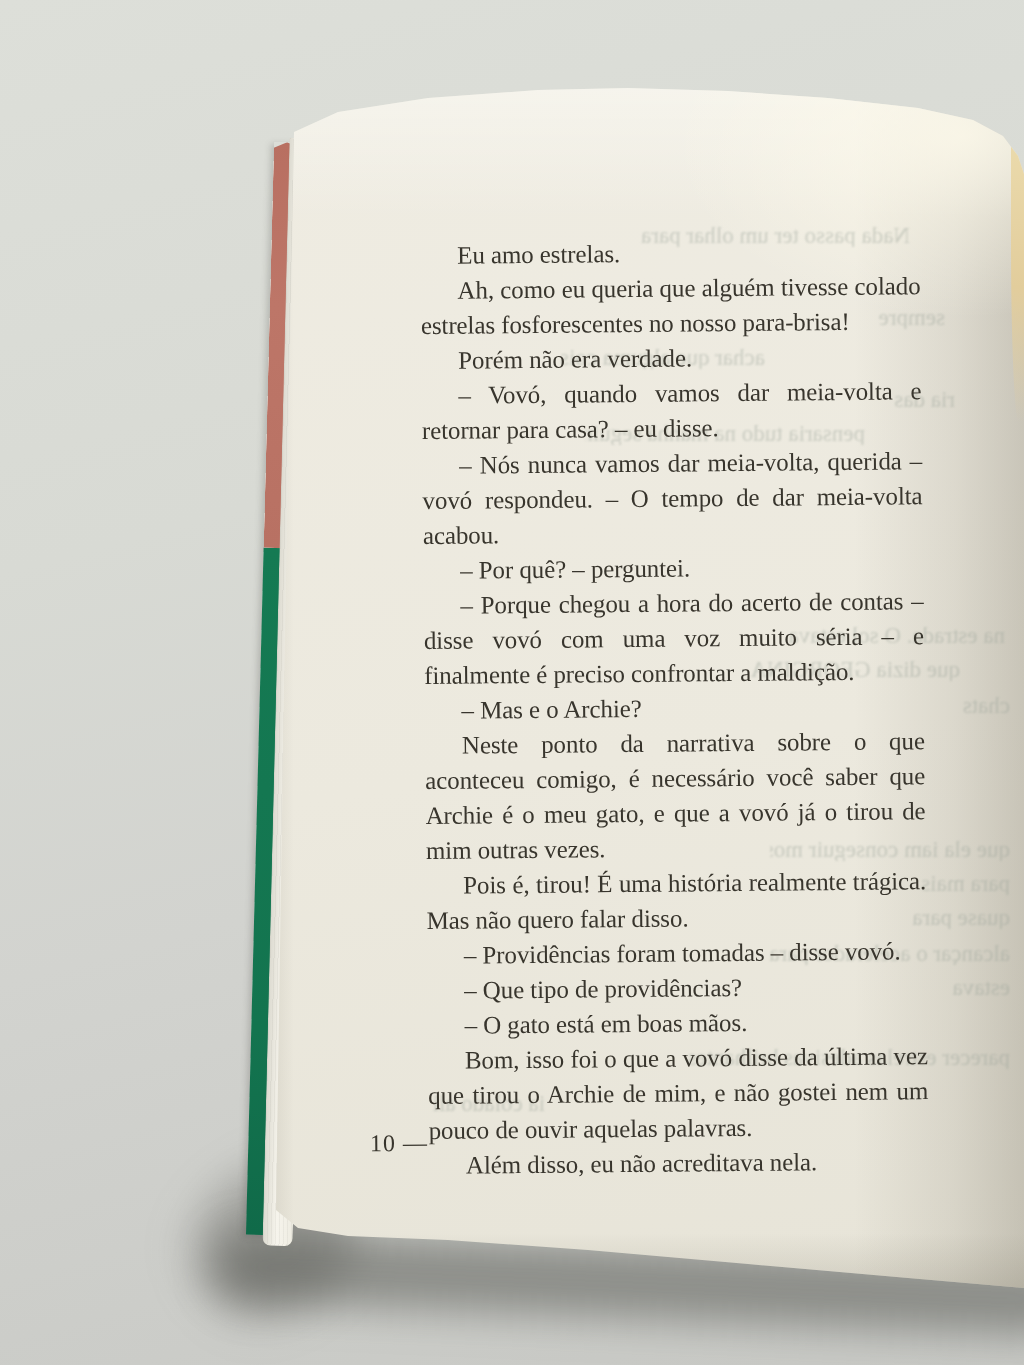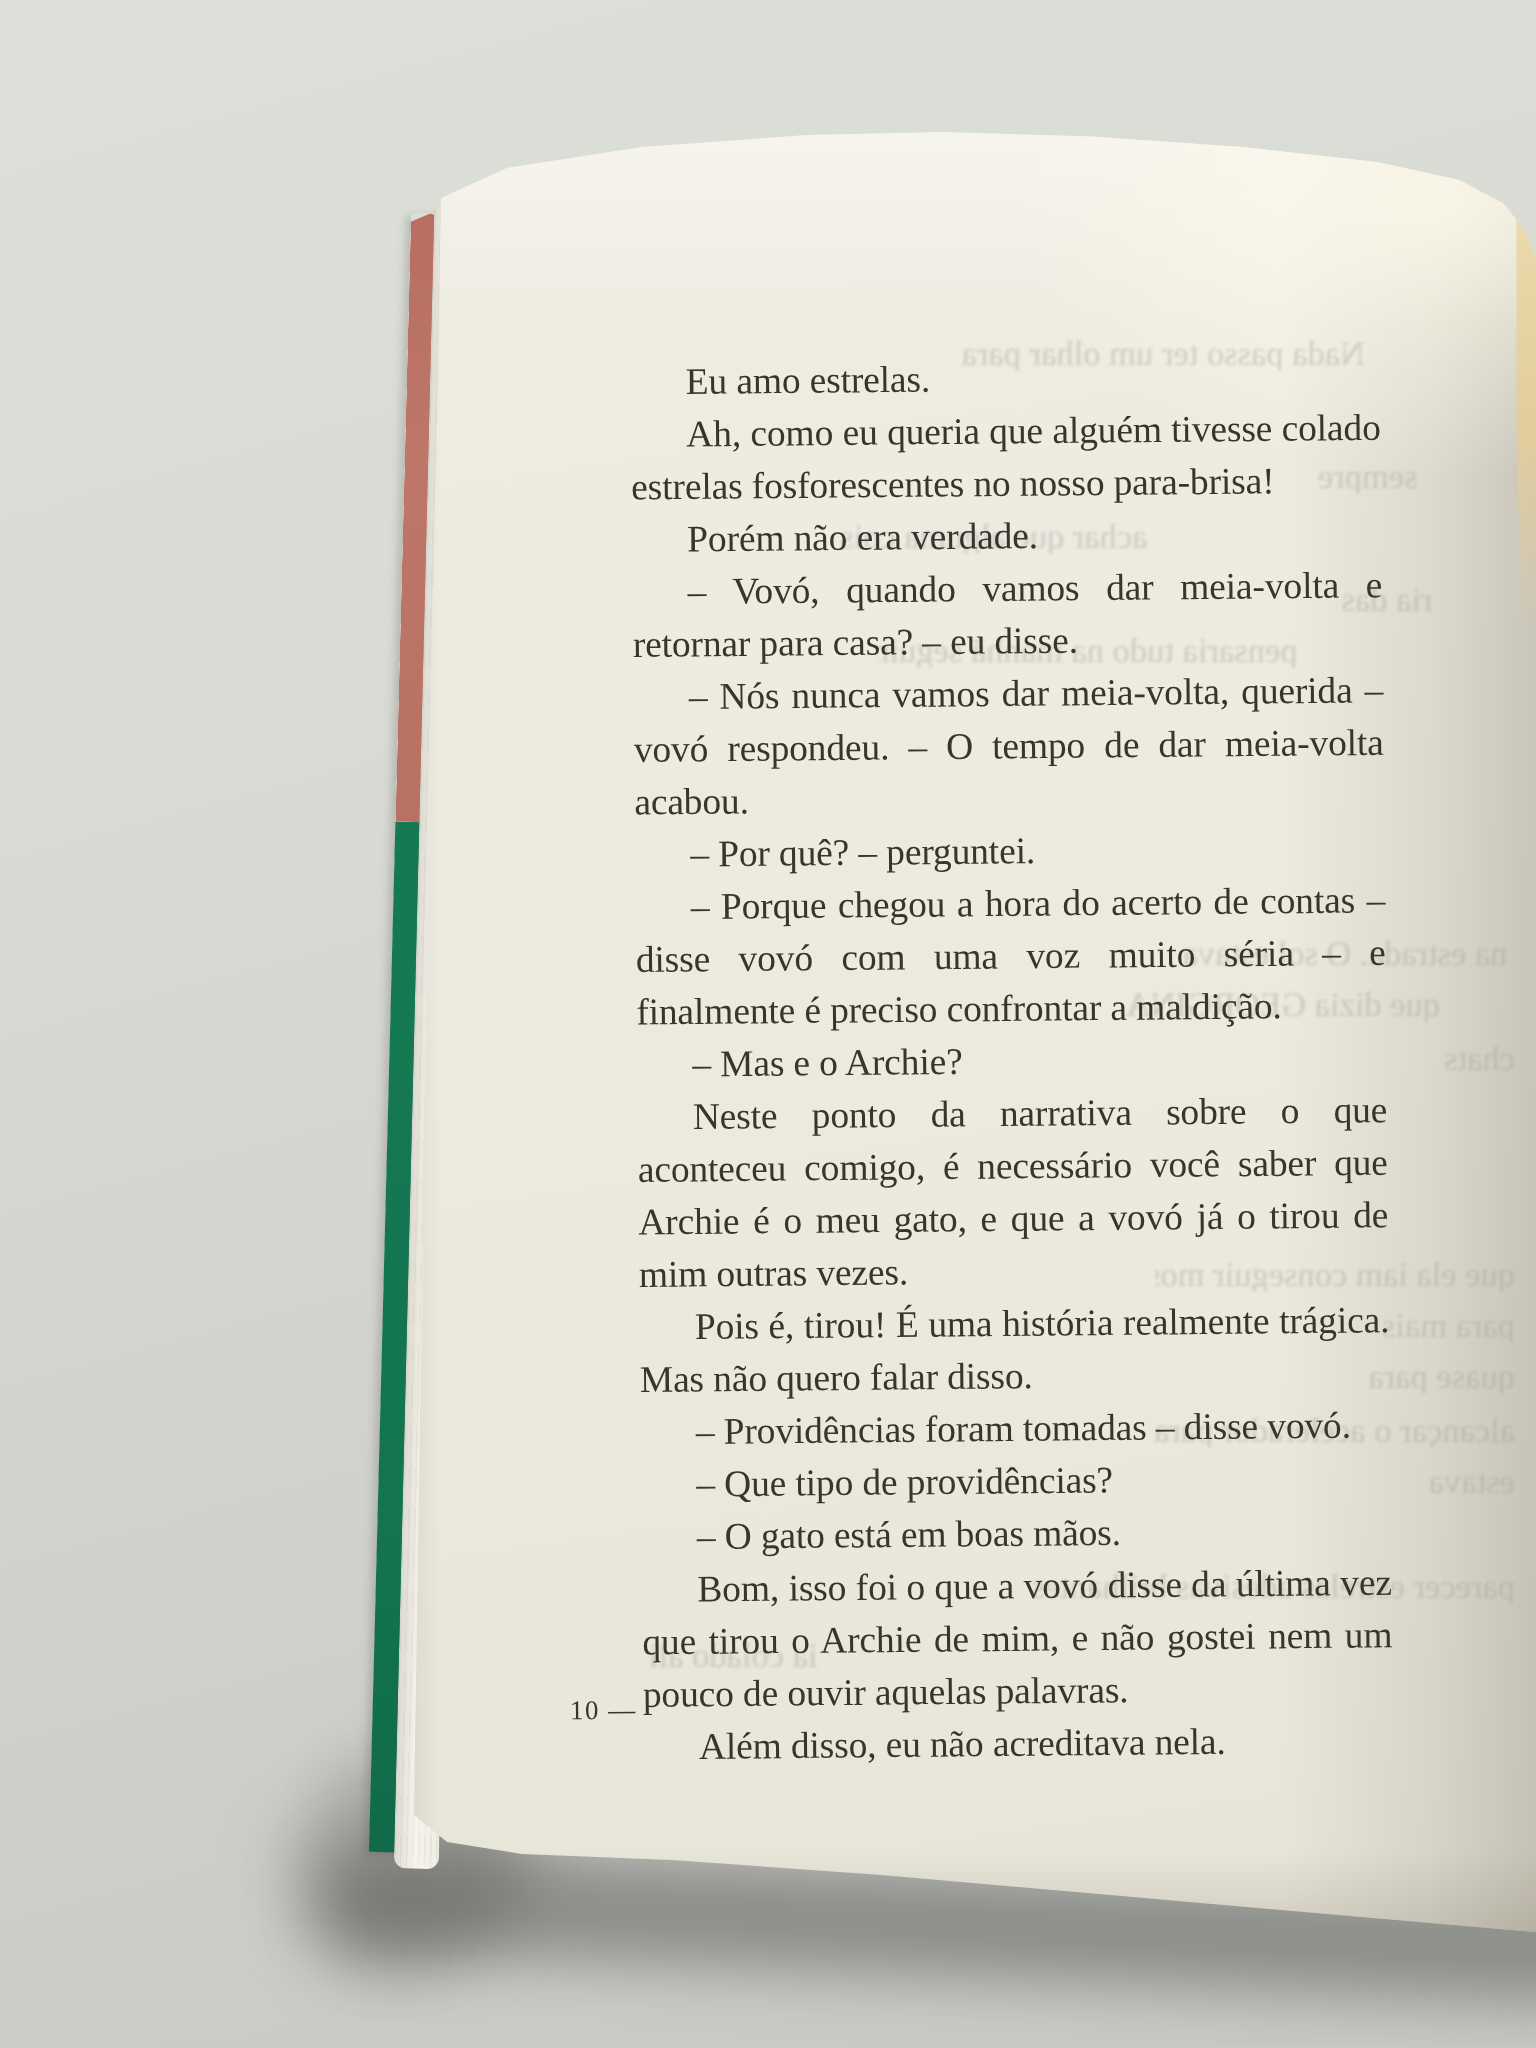--- a/index.html
+++ b/index.html
@@ -83,22 +83,22 @@
   }
   
   .text-block{
     position:absolute;left:152px;top:150px;width:500px;
     transform:rotate(-0.55deg);transform-origin:left top;
     font-size:25px;line-height:35px;color:var(--ink,#38352d);
     text-align:justify;letter-spacing:-0.1px;
   }
   .text-block p{margin:0;text-indent:37px;}
   .page-number{
-    position:absolute;left:112px;top:1042px;
-    font-size:18px;color:var(--ink,#38352d);letter-spacing:1px;
+    position:absolute;left:102px;top:1042px;
+    font-size:24px;color:var(--ink,#38352d);letter-spacing:1px;
     transform:rotate(-0.5deg);
   }
 </style>
 </head>
 <body>
 
 <div id="stage">
   <div class="shadow-corner"></div>
   <div class="shadow-bottom"></div>
 

